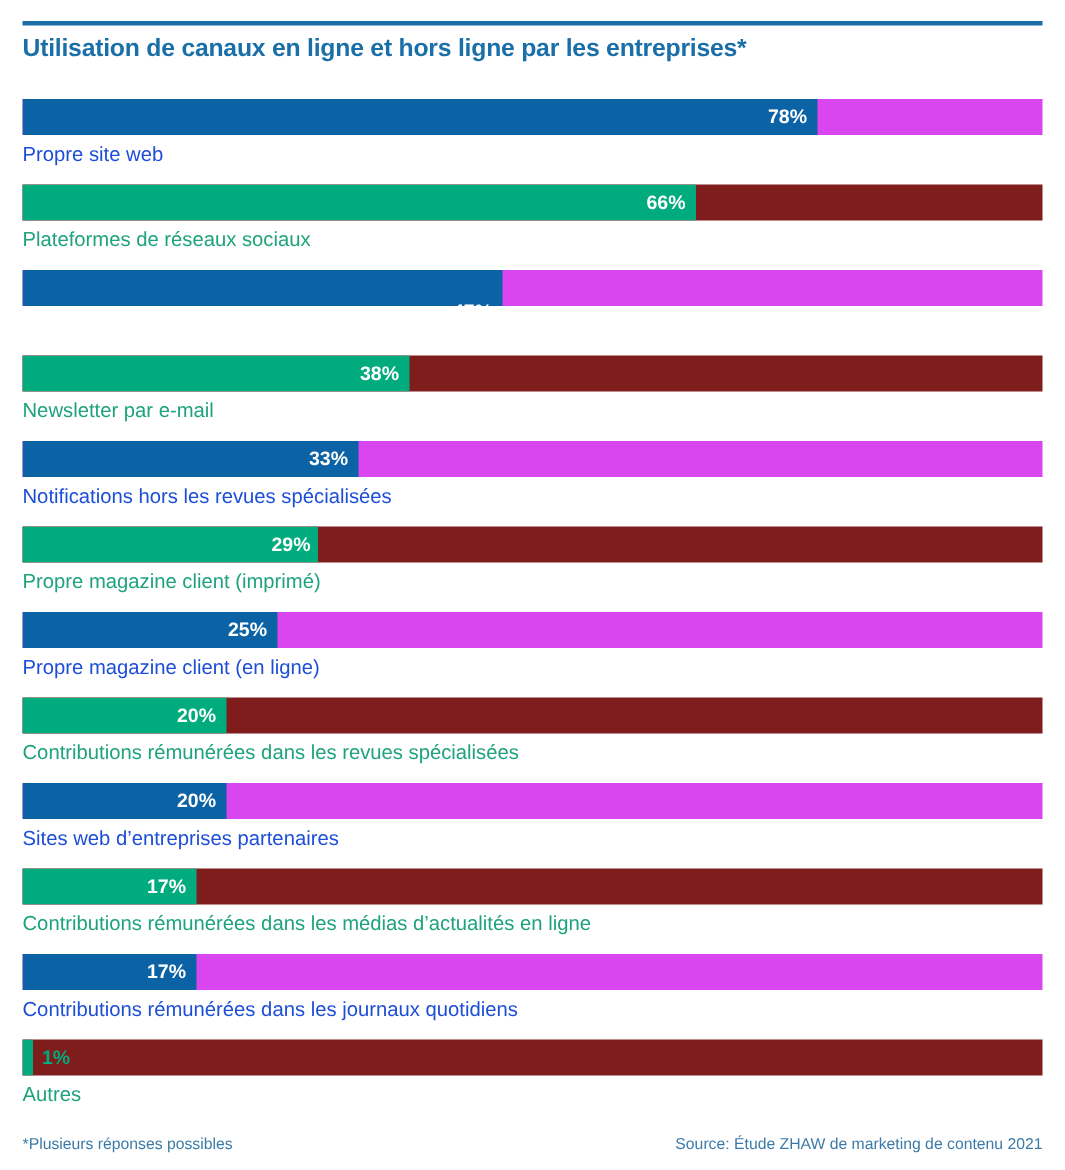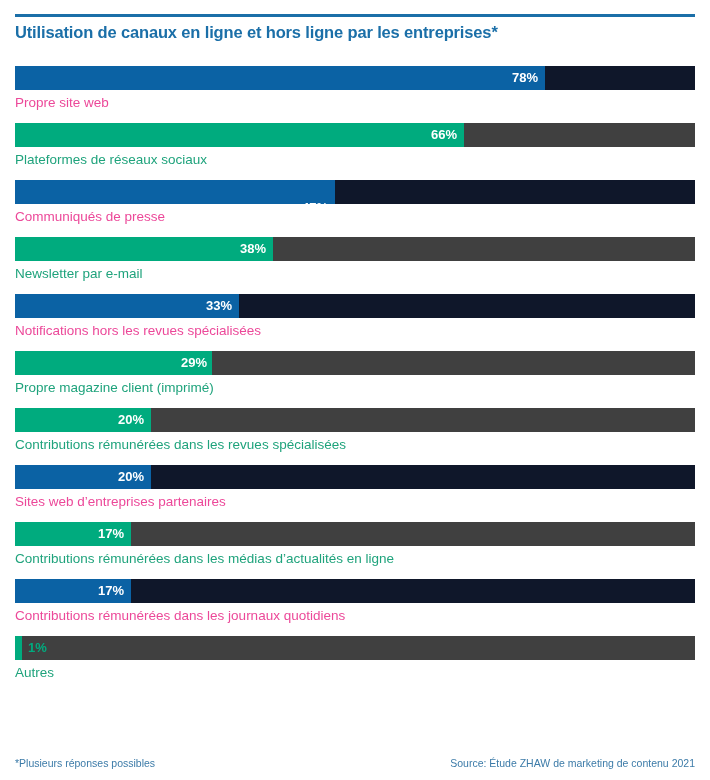--- a/index.html
+++ b/index.html
@@ -59,22 +59,22 @@
     position: relative;
     height: 57px;
   }
 
   .track {
     position: relative;
     width: 680px;
     height: 24px;
     overflow: hidden;
   }
-  .track.blue  { background: #0f172a; }
-  .track.green { background: #404040; }
+  .track.blue  { background: #d946ef; }
+  .track.green { background: #7f1d1d; }
 
   .bar {
     position: absolute;
     left: 0;
     top: 0;
     height: 24px;
   }
   .bar.blue  { background: #0b62a4; }
   .bar.green { background: #00ab7e; }
 
@@ -100,21 +100,21 @@
   }
 
   .cat-label {
     position: absolute;
     left: 0;
     top: 27px;
     font-size: 13.5px;
     line-height: 20px;
     white-space: nowrap;
   }
-  .cat-label.blue  { color: #ec4899; }
+  .cat-label.blue  { color: #1d4ed8; }
   .cat-label.green { color: #1fa37c; }
 
   
   .footnote {
     position: absolute;
     top: 757px;
     font-size: 10.5px;
     color: #3c7ba8;
     white-space: nowrap;
   }
@@ -143,21 +143,20 @@
           <div class="bar green" style="width: 449px;"></div>
           <div class="value inside" style="right: 231px;">66%</div>
         </div>
         <div class="cat-label green">Plateformes de réseaux sociaux</div>
       </div>
       <div class="row">
         <div class="track blue">
           <div class="bar blue" style="width: 320px;"></div>
           <div class="value inside" style="right: 360px; margin-top: 16px;">47%</div>
         </div>
-        <div class="cat-label blue">Communiqués de presse</div>
       </div>
       <div class="row">
         <div class="track green">
           <div class="bar green" style="width: 258px;"></div>
           <div class="value inside" style="right: 422px;">38%</div>
         </div>
         <div class="cat-label green">Newsletter par e-mail</div>
       </div>
       <div class="row">
         <div class="track blue">
@@ -167,20 +166,27 @@
         <div class="cat-label blue">Notifications hors les revues spécialisées</div>
       </div>
       <div class="row">
         <div class="track green">
           <div class="bar green" style="width: 197px;"></div>
           <div class="value inside" style="right: 481px; margin-left: 20px;">29%</div>
         </div>
         <div class="cat-label green">Propre magazine client (imprimé)</div>
       </div>
       <div class="row">
+        <div class="track blue">
+          <div class="bar blue" style="width: 170px;"></div>
+          <div class="value inside" style="right: 510px;">25%</div>
+        </div>
+        <div class="cat-label blue">Propre magazine client (en ligne)</div>
+      </div>
+      <div class="row">
         <div class="track green">
           <div class="bar green" style="width: 136px;"></div>
           <div class="value inside" style="right: 544px;">20%</div>
         </div>
         <div class="cat-label green">Contributions rémunérées dans les revues spécialisées</div>
       </div>
       <div class="row">
         <div class="track blue">
           <div class="bar blue" style="width: 136px;"></div>
           <div class="value inside" style="right: 544px;">20%</div>

